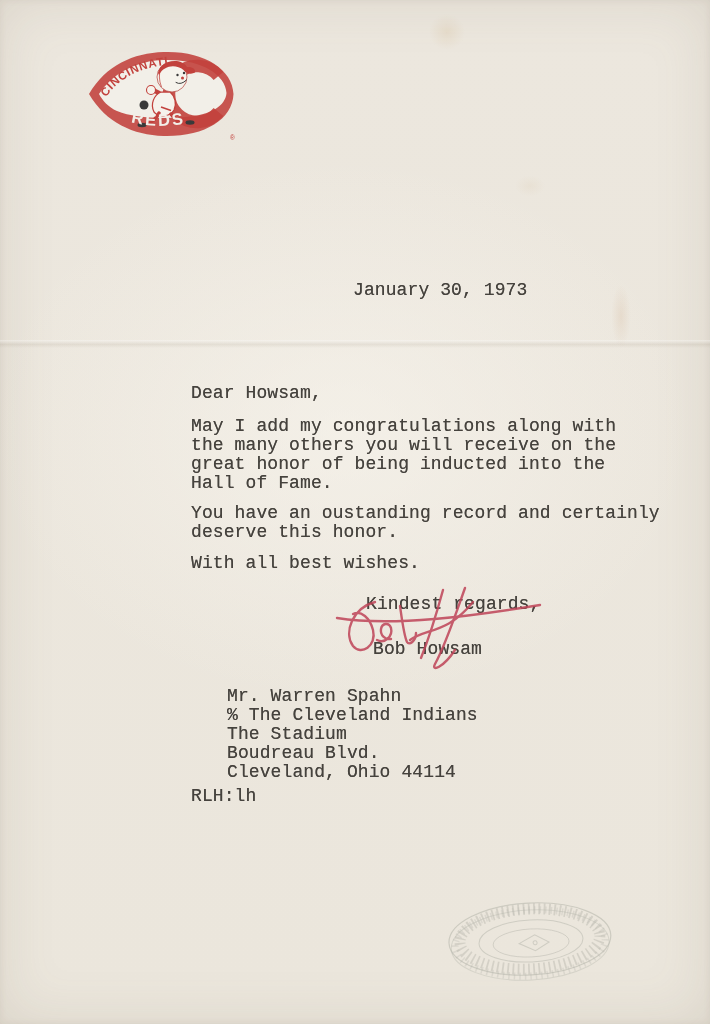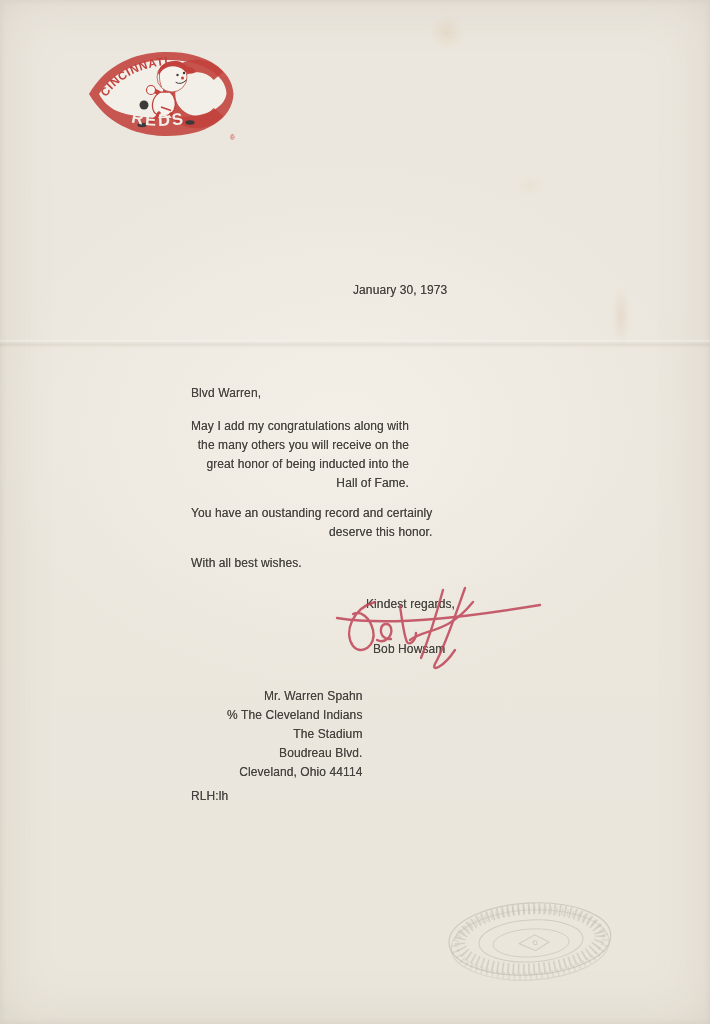--- a/index.html
+++ b/index.html
@@ -14,25 +14,24 @@
       linear-gradient(#ece7de,#ebe6dc);
     box-shadow: inset 0 0 55px rgba(124,110,88,.15), inset 0 0 7px rgba(124,110,88,.10);
     font-family:"Liberation Sans", sans-serif;
   }
   .crease{
     position:absolute; left:0; top:340px; width:710px; height:8px;
     background:linear-gradient(to bottom, rgba(255,255,255,.35), rgba(128,113,90,.11) 55%, rgba(128,113,90,0));
   }
   .typed{
     position:absolute;
-    font-family:Liberation Sans, sans-serif;
-    font-size:12px; line-height:19px; color:#45423d;
+    font-family:Liberation Mono, monospace;
+    font-size:18px; line-height:19px; color:#45423d;
     white-space:pre-line; letter-spacing:.1px;
     text-shadow:0 0 .5px rgba(69,66,61,.75);
-    text-align:right;
   }
   .letterhead-nameblock{
     position:absolute; left:73px; top:156px; width:152px; text-align:center;
     color:#3d3c3a; font-style:italic;
   }
   .lh-name{font-size:15.5px; letter-spacing:.2px;}
   .lh-title{font-size:10px; font-weight:bold; line-height:11.5px; color:#474645;}
   .logo-wrap{position:absolute; left:86px; top:44px; width:150px; height:100px;}
   .sig-wrap{position:absolute; left:303px; top:580px; width:250px; height:100px;}
   .stamp-wrap{position:absolute; left:443px; top:885px; width:175px; height:112px; opacity:.8;}
@@ -90,21 +89,21 @@
         </defs>
       <text font-family="Liberation Sans, sans-serif" font-size="33" font-weight="bold" fill="#f2efe8" letter-spacing="5">
         <textPath href="#arcBottom" startOffset="14">REDS</textPath>
       </text>
       <text x="288" y="192" font-size="13" fill="#c2413c" font-family="Liberation Sans, sans-serif">®</text>
     </svg>
   </div>
 
 
   <div class="typed" style="left:353px; top:281px;">January 30, 1973</div>
-  <div class="typed" style="left:191px; top:384px;">Blvd Warren,</div>
+  <div class="typed" style="left:191px; top:384px;">Dear Howsam,</div>
   <div class="typed" style="left:191px; top:504px;">You have an oustanding record and certainly
 deserve this honor.</div>
   <div class="typed" style="left:191px; top:417px;">May I add my congratulations along with
 the many others you will receive on the
 great honor of being inducted into the
 Hall of Fame.</div>
   <div class="typed" style="left:191px; top:554px;">With all best wishes.</div>
   <div class="typed" style="left:366px; top:587px;margin-top:8px;">Kindest regards,</div>
   <div class="typed" style="left:373px; top:640px;">Bob Howsam</div>
   <div class="typed" style="left:191px; top:687px;margin-left:36px;">Mr. Warren Spahn

